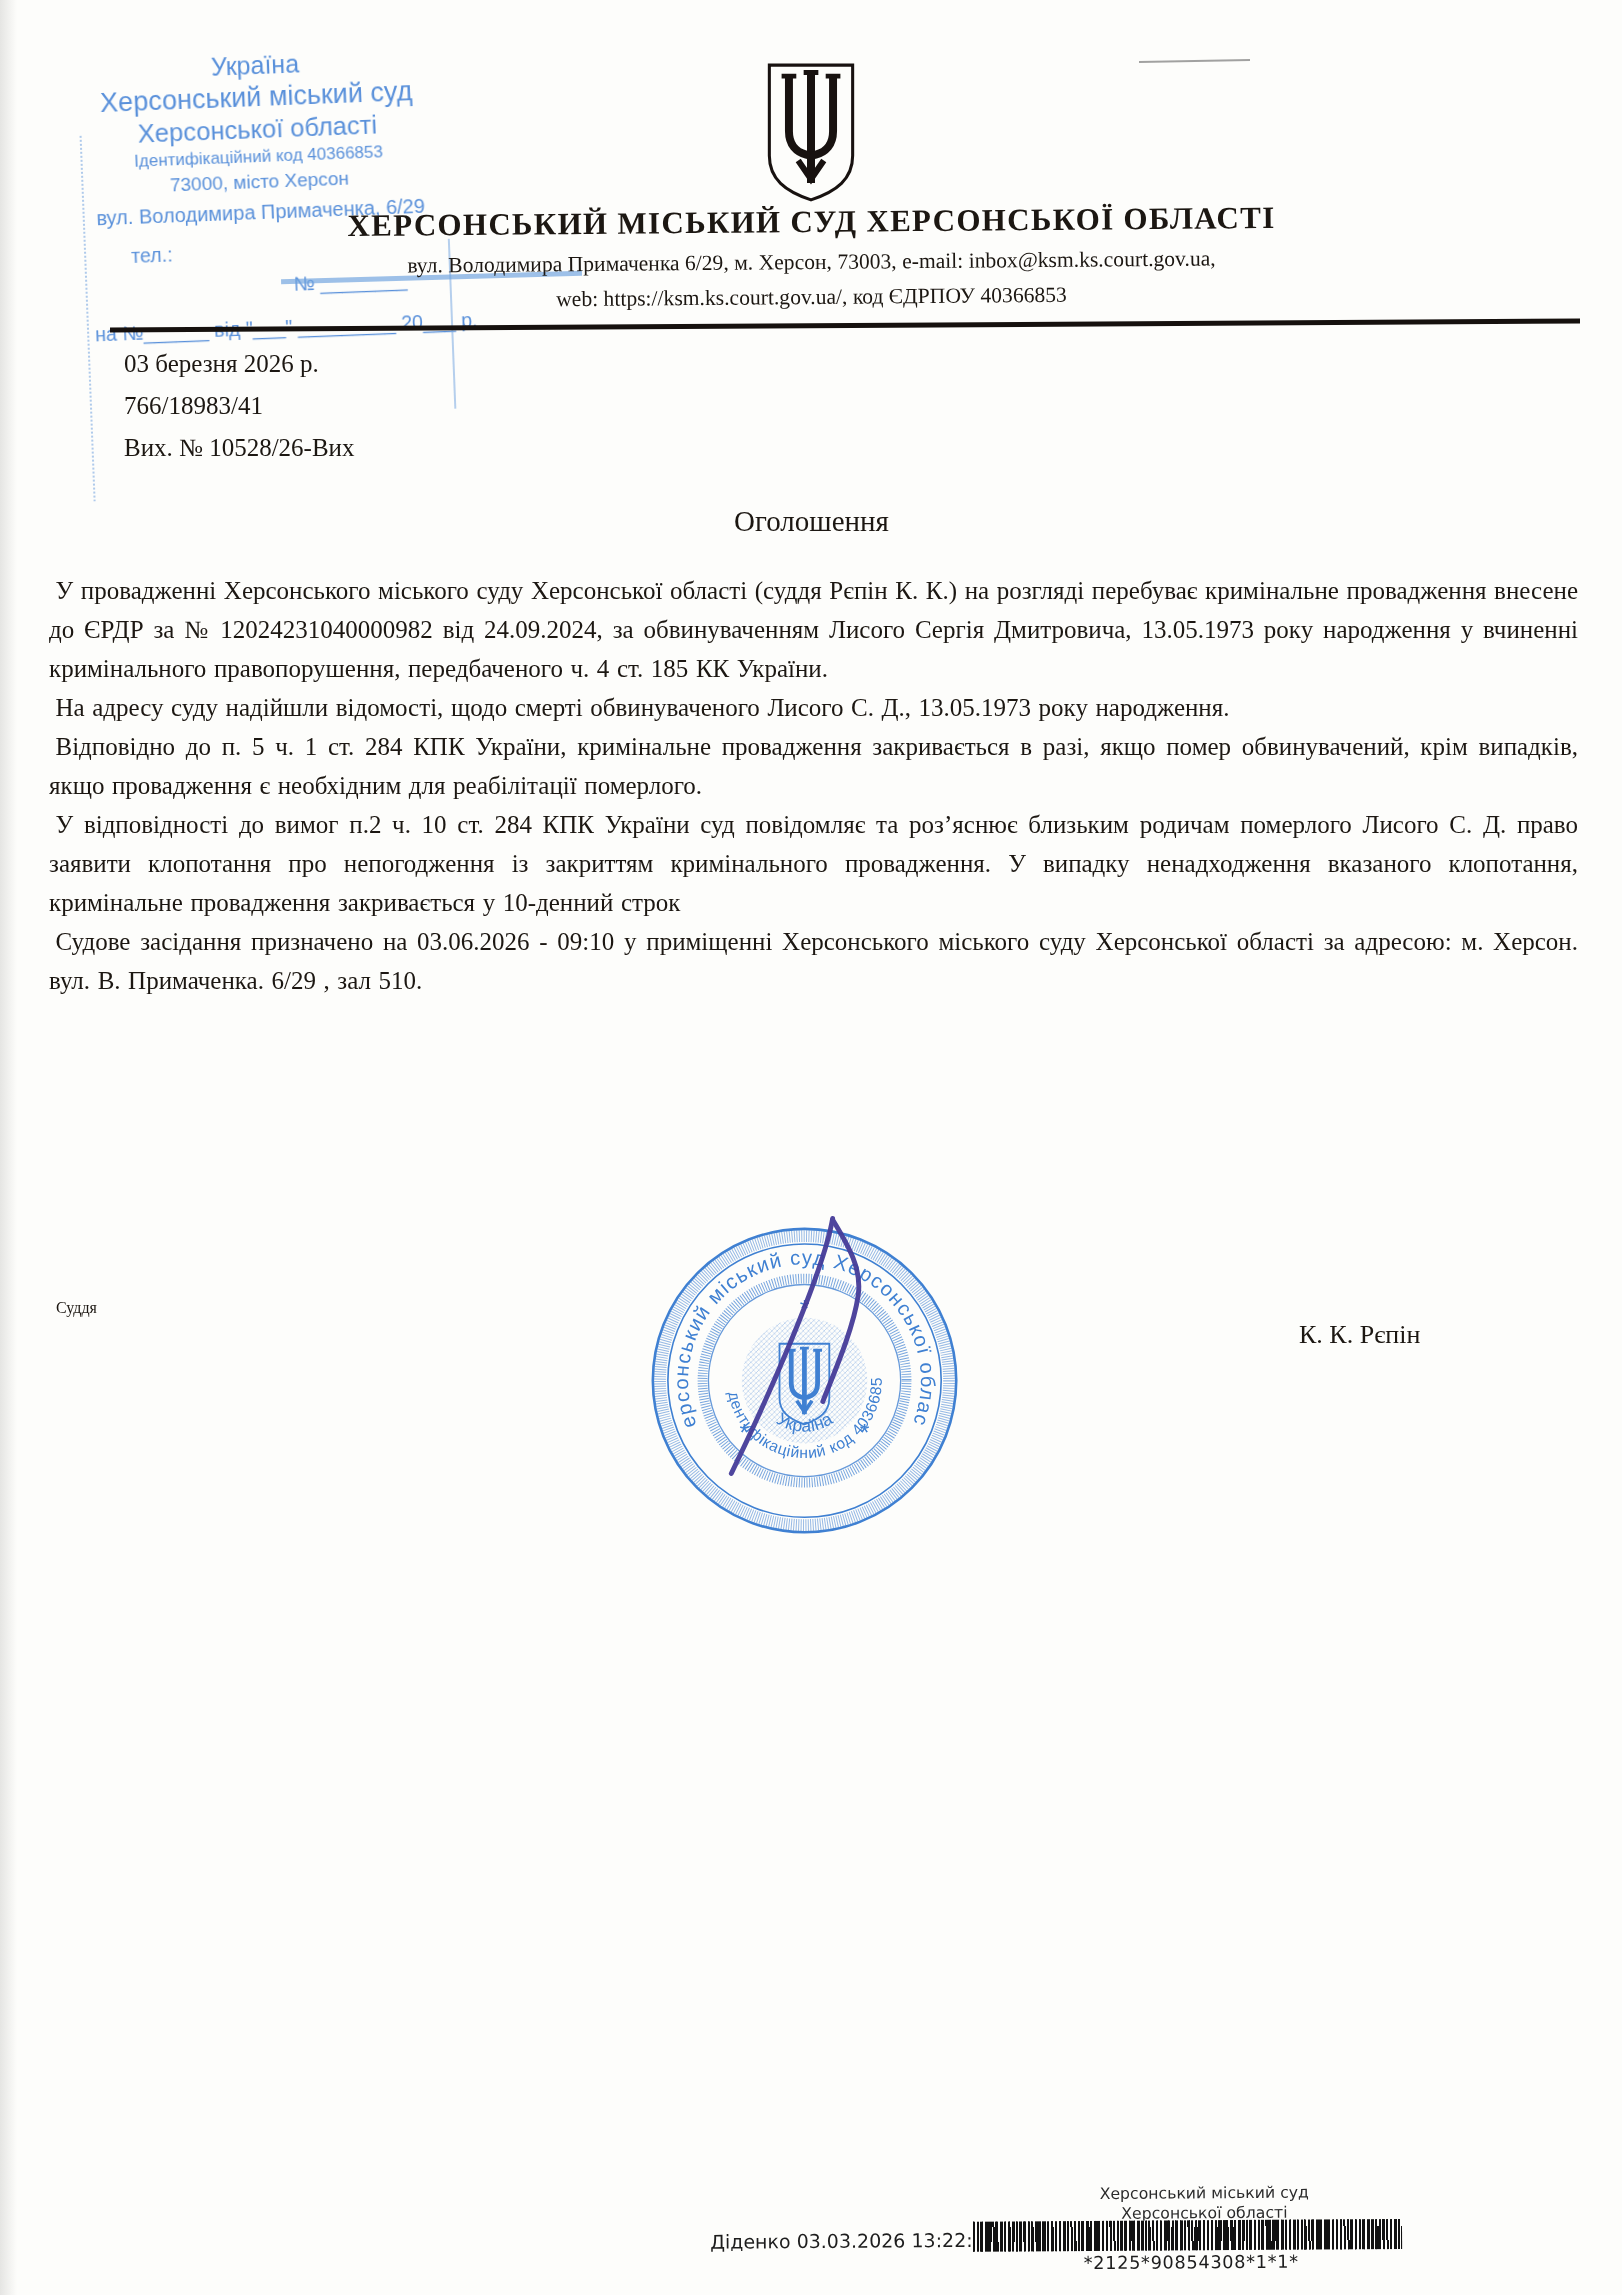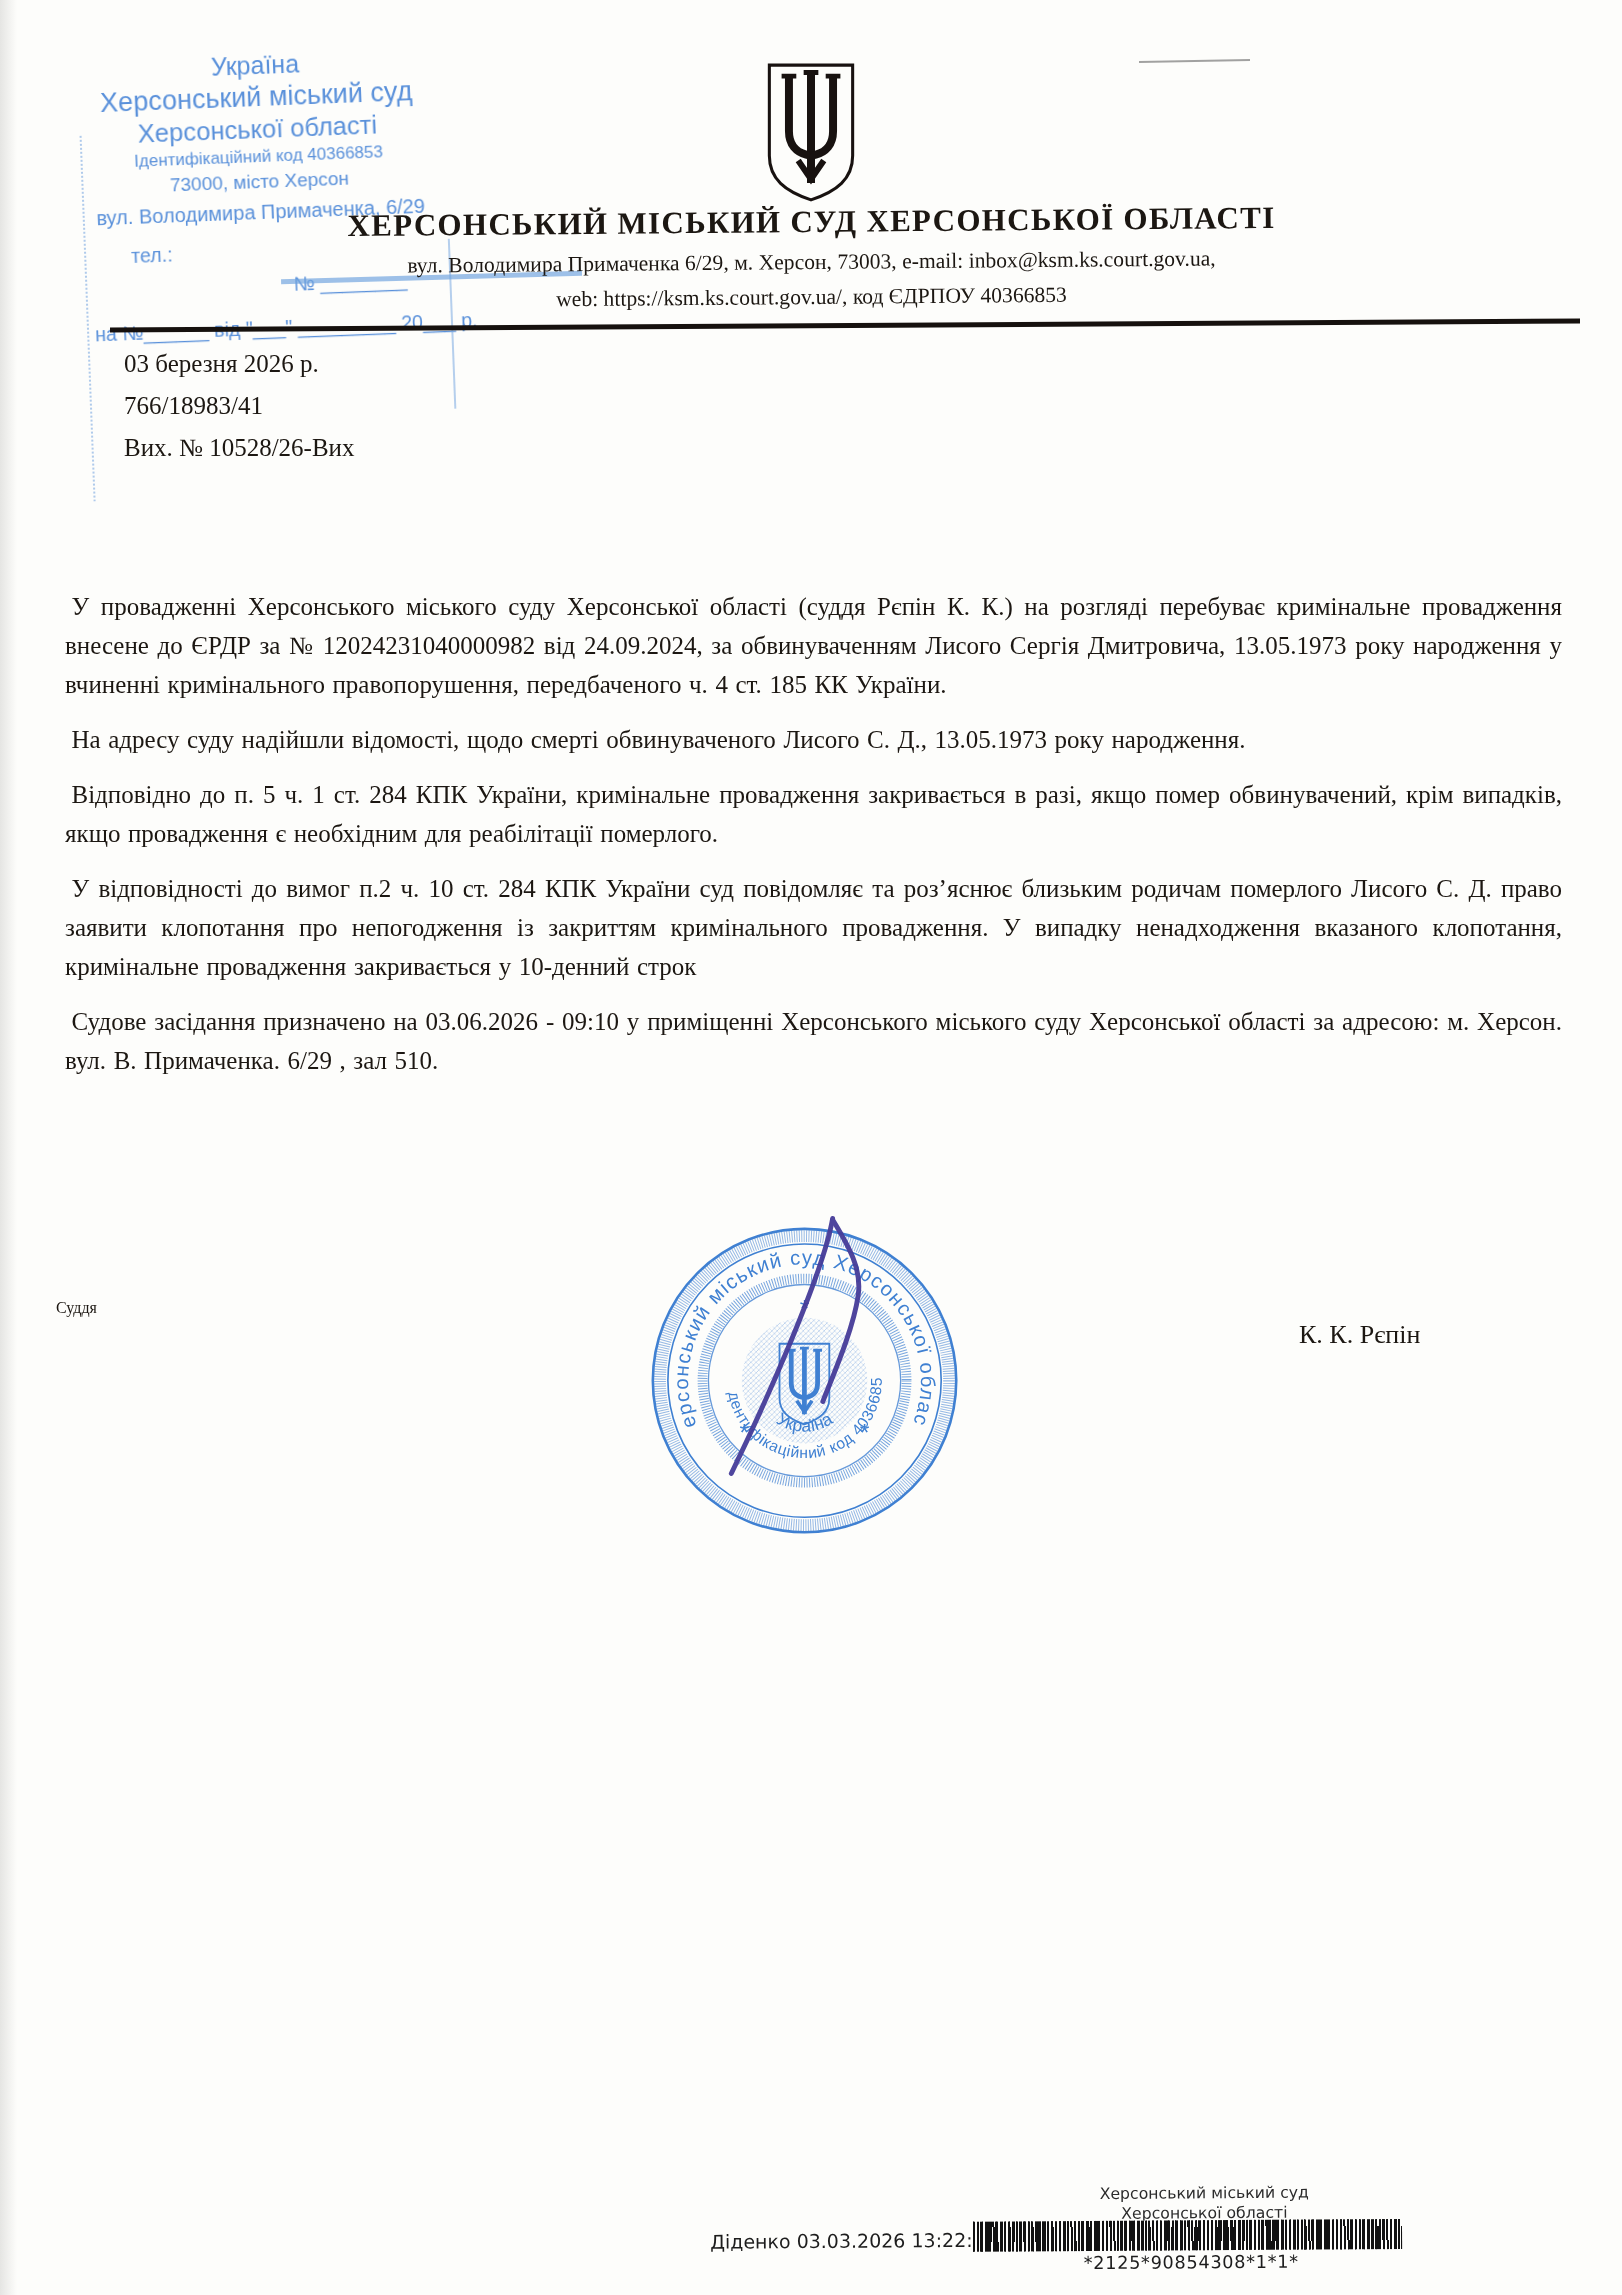--- a/index.html
+++ b/index.html
@@ -47,21 +47,21 @@
   .head-rule{position:absolute;left:110px;top:323px;width:1470px;height:5.2px;background:#16110e;transform:rotate(-0.35deg);z-index:3;}
   .artifact-line{position:absolute;left:1139px;top:60px;width:111px;height:2px;background:#555;opacity:.55;transform:rotate(-1deg);}
   
   .meta{position:absolute;left:107px;top:343px;font-size:25px;line-height:42px;z-index:2;margin-left:17px;}
   
   .doc-title{position:absolute;left:0;top:505px;width:1623px;text-align:center;font-size:29px;z-index:2;}
   .body-text{
     position:absolute;left:49px;top:571px;width:1529px;z-index:2;
     font-size:25px;line-height:39px;text-align:justify;word-spacing:1.3px;
   }
-  .body-text p{margin:16px;text-indent:6.5px;}
+  .body-text p{margin:0;text-indent:6.5px;}
   
   .sig-role{position:absolute;left:56px;top:1299px;font-size:16px;z-index:2;}
   .sig-name{position:absolute;left:1299px;top:1320px;font-size:26px;z-index:2;}
   
   .round-stamp{position:absolute;left:628px;top:1171px;z-index:3;}
   
   .footer{position:absolute;left:0;top:2179px;width:1623px;height:98px;font-family:"DejaVu Sans", sans-serif;z-index:2;transform:rotate(-0.4deg);}
   .f-org{position:absolute;left:1054px;top:6.5px;width:301px;text-align:center;font-size:15.7px;line-height:20px;color:#2b2b2b;}
   .f-scan{position:absolute;left:710px;top:51px;font-size:19px;color:#1d1d1d;white-space:nowrap;}
   .barcode{
@@ -122,20 +122,21 @@
     <div class="addr2">web: https://ksm.ks.court.gov.ua/, код ЄДРПОУ 40366853</div>
     <div class="head-rule"></div>
   </div>
 
   <div class="meta">
     <div>03 березня 2026 р.</div>
     <div>766/18983/41</div>
     <div>Вих. № 10528/26-Вих</div>
   </div>
 
+  <div class="doc-title">Оголошення</div>
   <div class="body-text">
     <p>У провадженні Херсонського міського суду Херсонської області (суддя Рєпін К. К.) на розгляді перебуває кримінальне провадження внесене до ЄРДР за № 12024231040000982 від 24.09.2024, за обвинуваченням Лисого Сергія Дмитровича, 13.05.1973 року народження у вчиненні кримінального правопорушення, передбаченого  ч. 4 ст. 185 КК України.</p>
     <p>На адресу суду надійшли відомості, щодо смерті обвинуваченого Лисого С. Д., 13.05.1973 року народження.</p>
     <p>Відповідно до п. 5 ч. 1 ст. 284 КПК України, кримінальне провадження закривається в разі, якщо помер обвинувачений, крім випадків, якщо провадження є необхідним для реабілітації померлого.</p>
     <p>У відповідності до вимог п.2 ч. 10 ст. 284 КПК України суд повідомляє та роз’яснює близьким родичам померлого Лисого С. Д. право заявити клопотання про непогодження із закриттям кримінального провадження. У випадку ненадходження вказаного клопотання, кримінальне провадження закривається у 10-денний строк</p>
     <p>Судове засідання призначено на 03.06.2026 - 09:10 у приміщенні Херсонського міського суду Херсонської області за адресою: м. Херсон. вул. В. Примаченка. 6/29 , зал 510.</p>
   </div>
 
   <div class="sig-role">Суддя</div>
   <div class="sig-name">К. К. Рєпін</div>

